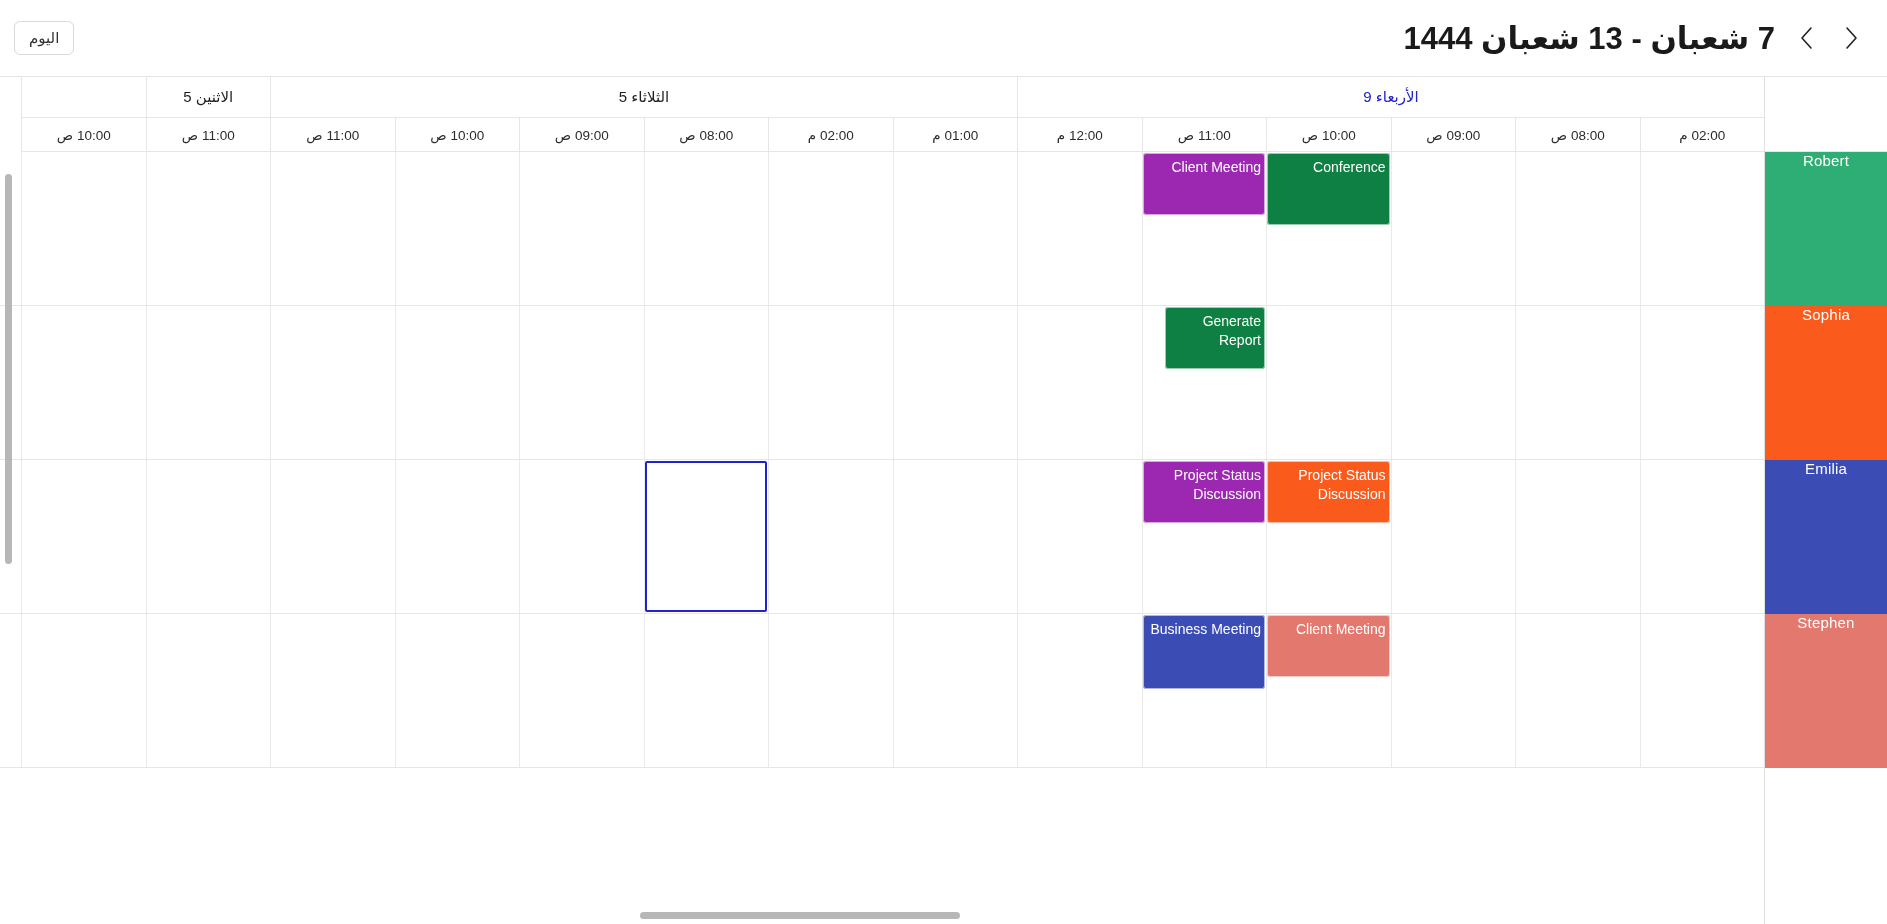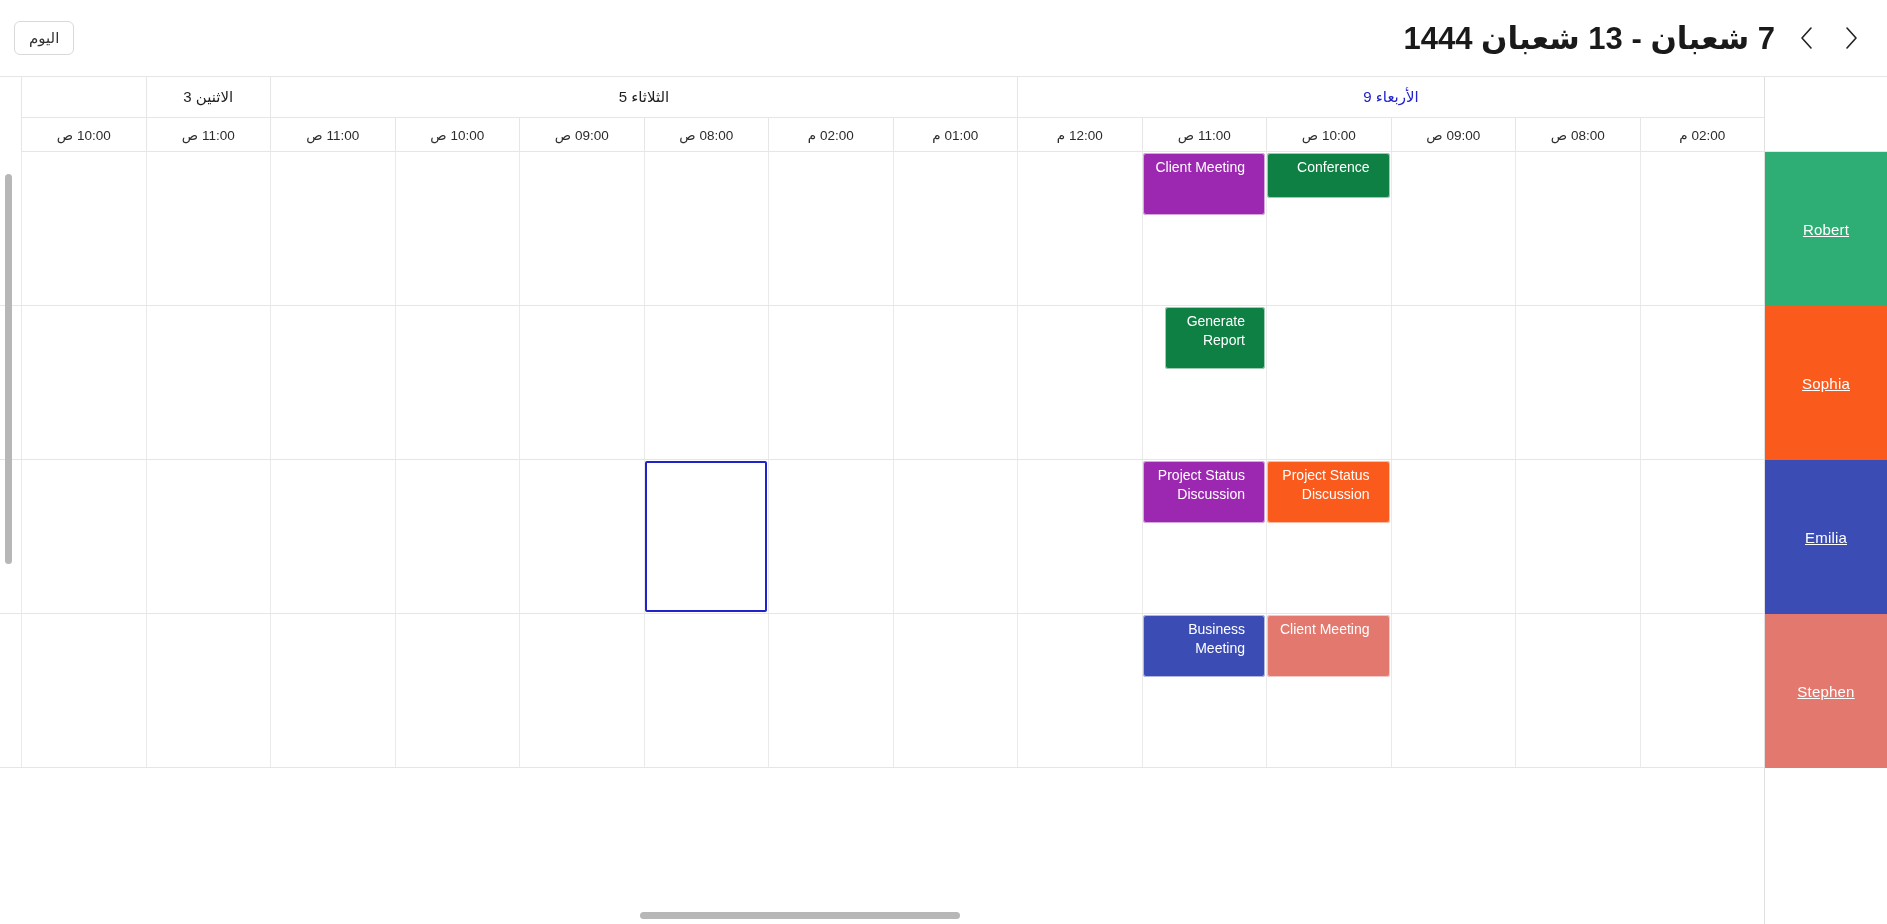--- a/index.html
+++ b/index.html
@@ -84,26 +84,25 @@
     height: 75px;
     flex: 0 0 75px;
     border-bottom: 1px solid #e6e6e6;
     background: #fff;
   }
   .resource-cells { flex: 1 1 auto; display:flex; flex-direction:column; }
   .resource-cell {
     height: 154px;
     flex: 0 0 154px;
     display: flex;
-    align-items: center;
+    align-items: flex-start;
     justify-content: center;
     color: #fff;
     font-size: 15px;
     letter-spacing: .2px;
-    text-decoration: underline;
   }
 
   
   .timeline {
     flex: 1 1 auto;
     position: relative;
     overflow: hidden;
     display: flex;
     flex-direction: column;
   }
@@ -156,21 +155,21 @@
   }
 
   
   .events-layer { position: absolute; inset: 0; pointer-events: none; }
   .event {
     position: absolute;
     border-radius: 3px;
     color: #fff;
     font-size: 14px;
     line-height: 1.35;
-    padding: 5px 20px 5px 8px;
+    padding: 5px 4px 5px 8px;
     text-align: right;
     direction: rtl;
     pointer-events: auto;
     cursor: pointer;
     overflow: hidden;
     box-shadow: 0 0 0 1px rgba(255,255,255,.6) inset;
   }
   .event-title { display: block; white-space: normal; }
 
   
@@ -258,21 +257,21 @@
             <span>Stephen</span>
           </div>
         </div>
     </div>
 
     <div class="timeline">
       <div class="header-rows">
         <div class="day-row" id="day-row">
             <div class="day-cell today" style="width: 747px; flex: 0 0 747px;">الأربعاء 9</div>
             <div class="day-cell" style="width: 747px; flex: 0 0 747px;">الثلاثاء 5</div>
-            <div class="day-cell" style="width: 124.5px; flex: 0 0 124.5px;">الاثنين 3</div>
+            <div class="day-cell" style="width: 124.5px; flex: 0 0 124.5px;">الاثنين 5</div>
             <div class="day-cell" style="width: 124.5px; flex: 0 0 124.5px;"></div>
           </div>
         <div class="time-row" id="time-row">
             <div class="time-cell" style="width: 124.5px; flex: 0 0 124.5px;">02:00 م</div>
             <div class="time-cell" style="width: 124.5px; flex: 0 0 124.5px;">08:00 ص</div>
             <div class="time-cell" style="width: 124.5px; flex: 0 0 124.5px;">09:00 ص</div>
             <div class="time-cell" style="width: 124.5px; flex: 0 0 124.5px;">10:00 ص</div>
             <div class="time-cell" style="width: 124.5px; flex: 0 0 124.5px;">11:00 ص</div>
             <div class="time-cell" style="width: 124.5px; flex: 0 0 124.5px;">12:00 م</div>
             <div class="time-cell" style="width: 124.5px; flex: 0 0 124.5px;">01:00 م</div>
@@ -349,33 +348,33 @@
               <div class="grid-cell" style="width: 124.5px; flex: 0 0 124.5px;"></div>
               <div class="grid-cell" style="width: 124.5px; flex: 0 0 124.5px;"></div>
               <div class="grid-cell" style="width: 124.5px; flex: 0 0 124.5px;"></div>
               <div class="grid-cell" style="width: 124.5px; flex: 0 0 124.5px;"></div>
             </div>
           </div>
         <div class="events-layer" id="events-layer">
             <div class="event" style="background: rgb(156, 39, 176); right: 499px; width: 122.5px; top: 1px; height: 62px;">
               <span class="event-title">Client Meeting</span>
             </div>
-            <div class="event" style="background: rgb(14, 128, 67); right: 374.5px; width: 122.5px; top: 1px; height: 45px;">
+            <div class="event" style="background: rgb(14, 128, 67); right: 374.5px; width: 122.5px; top: 1px; height: 72px;">
               <span class="event-title">Conference</span>
             </div>
             <div class="event" style="background: rgb(14, 128, 67); right: 499px; width: 100px; top: 155px; height: 62px;">
               <span class="event-title">Generate Report</span>
             </div>
             <div class="event" style="background: rgb(156, 39, 176); right: 499px; width: 122.5px; top: 309px; height: 62px;">
               <span class="event-title">Project Status Discussion</span>
             </div>
             <div class="event" style="background: rgb(250, 91, 29); right: 374.5px; width: 122.5px; top: 309px; height: 62px;">
               <span class="event-title">Project Status Discussion</span>
             </div>
-            <div class="event" style="background: rgb(59, 77, 181); right: 499px; width: 122.5px; top: 463px; height: 62px;">
+            <div class="event" style="background: rgb(59, 77, 181); right: 499px; width: 122.5px; top: 463px; height: 74px;">
               <span class="event-title">Business Meeting</span>
             </div>
             <div class="event" style="background: rgb(226, 120, 110); right: 374.5px; width: 122.5px; top: 463px; height: 62px;">
               <span class="event-title">Client Meeting</span>
             </div>
             <div class="selection-box" style="right: 997px; width: 122.5px; top: 309px; height: 151px;"></div>
           </div>
         <div class="v-scroll">
           <div class="thumb"></div>
         </div>

